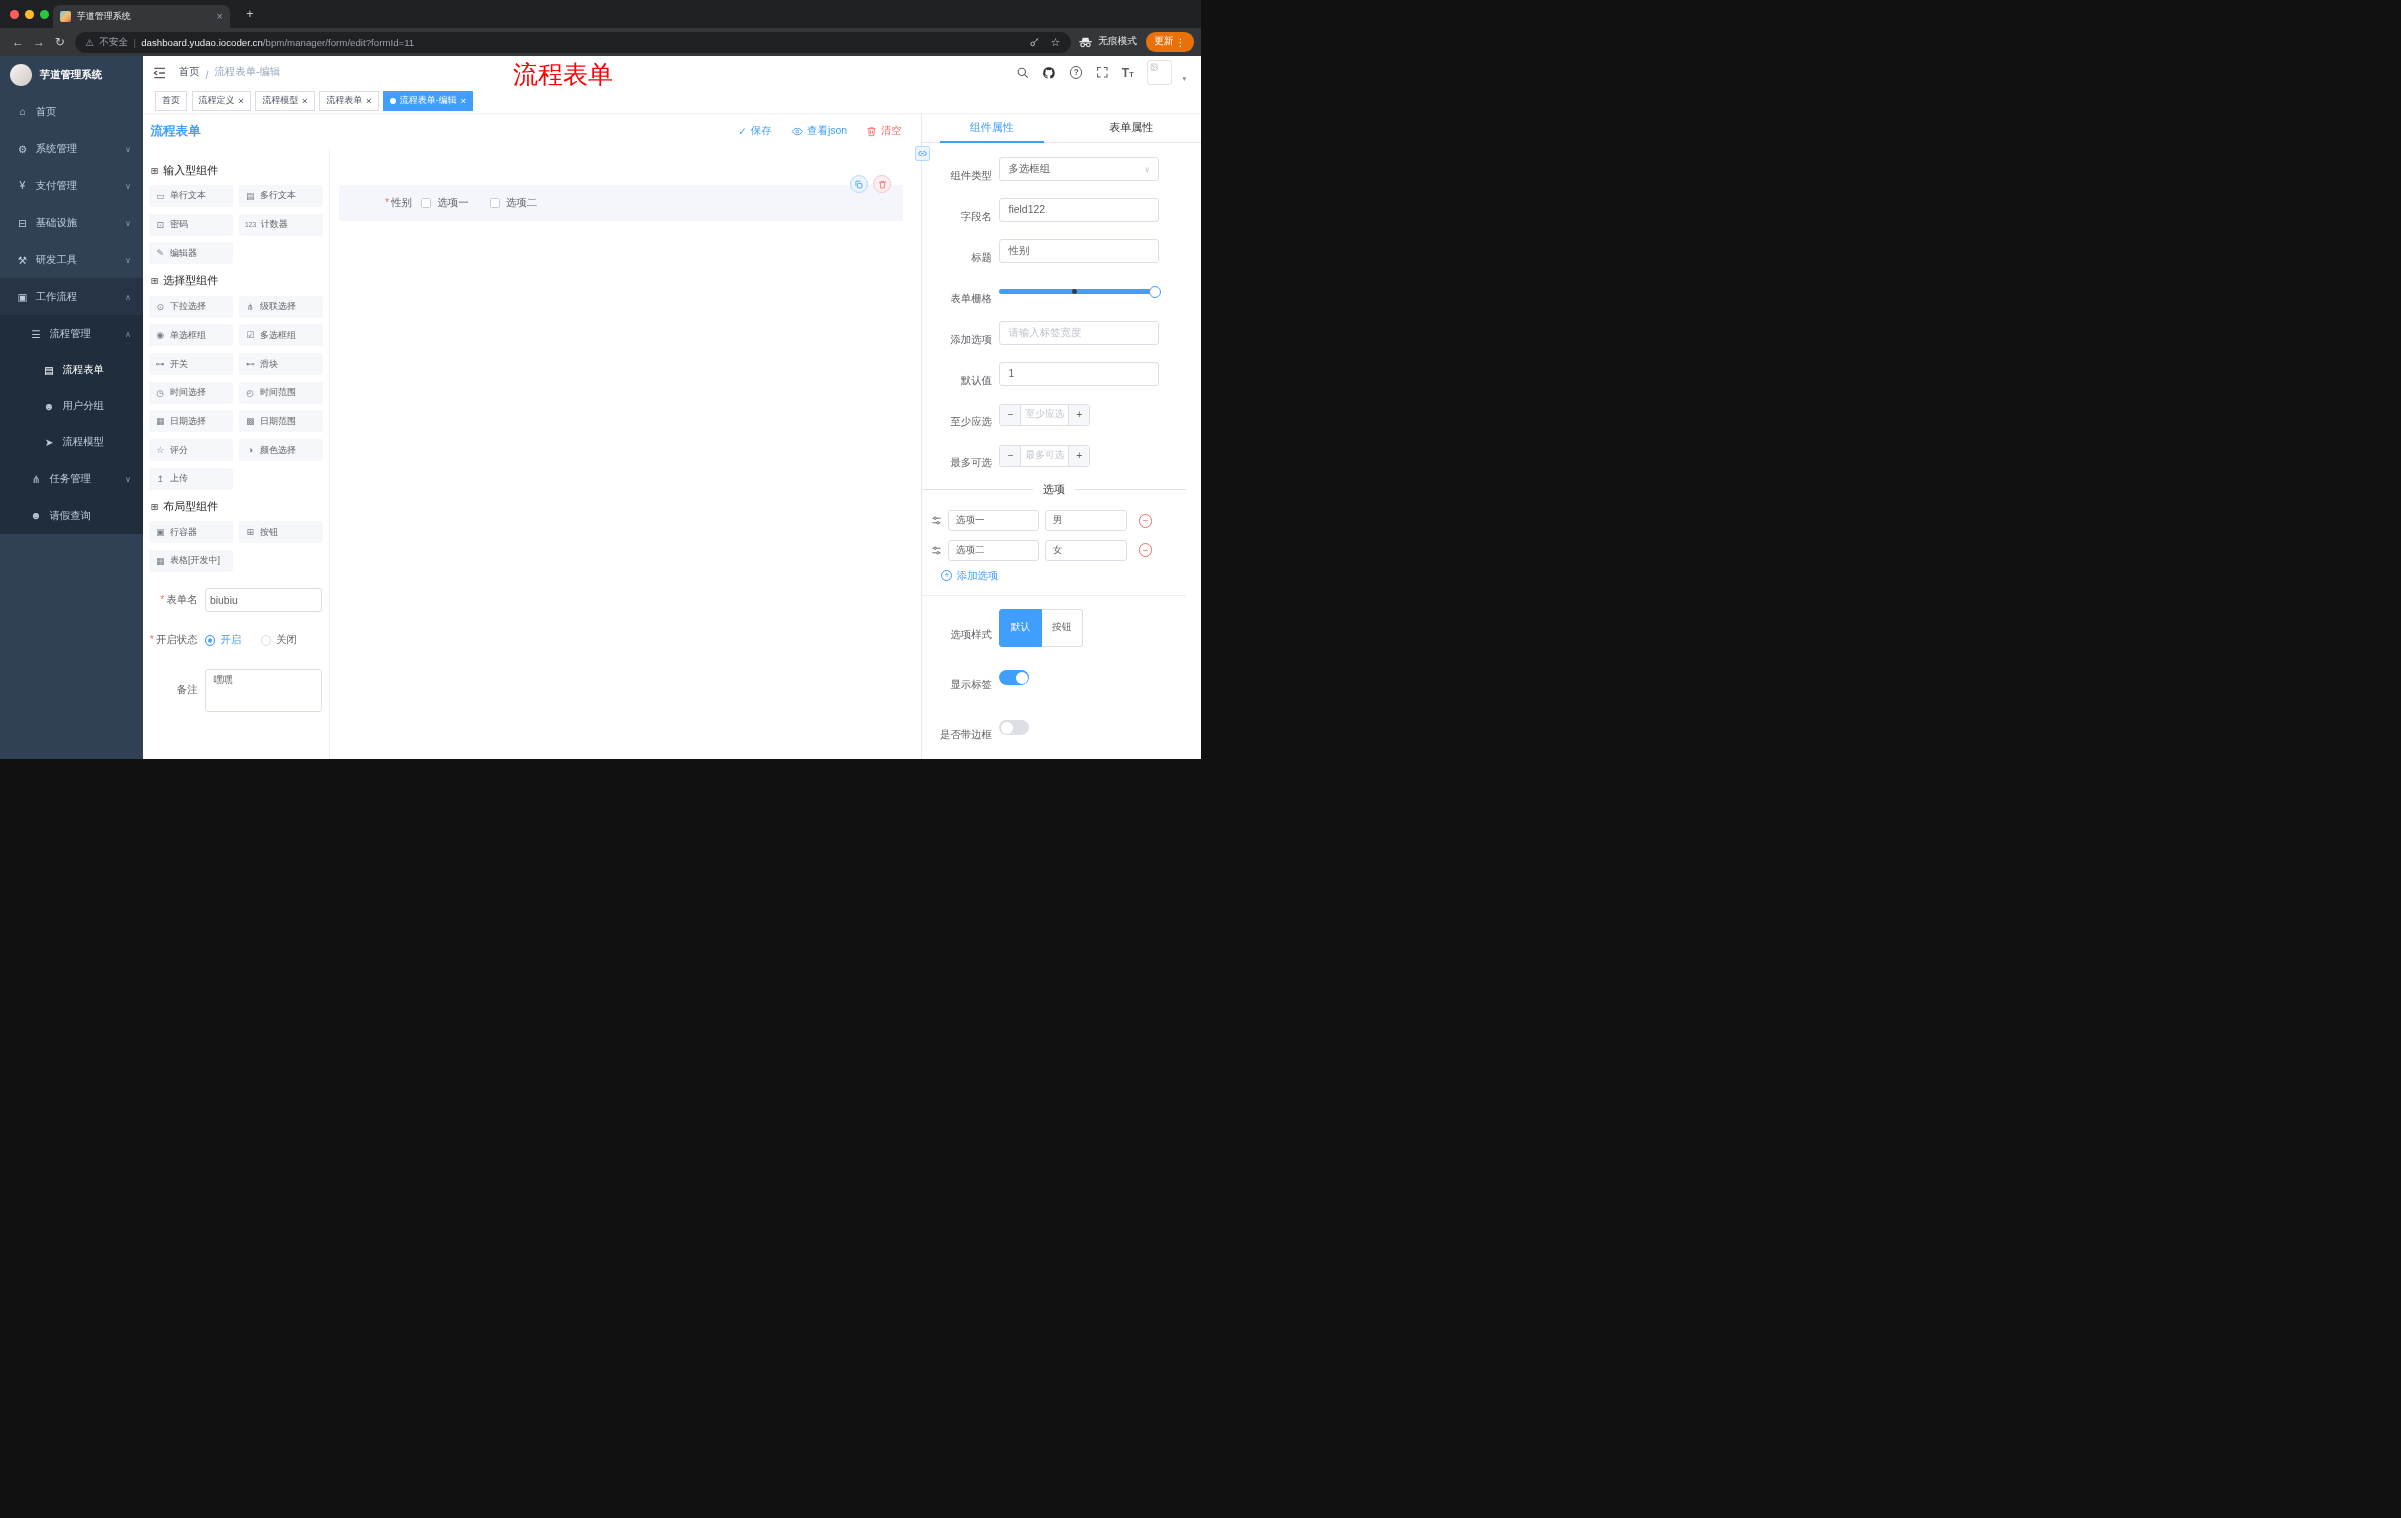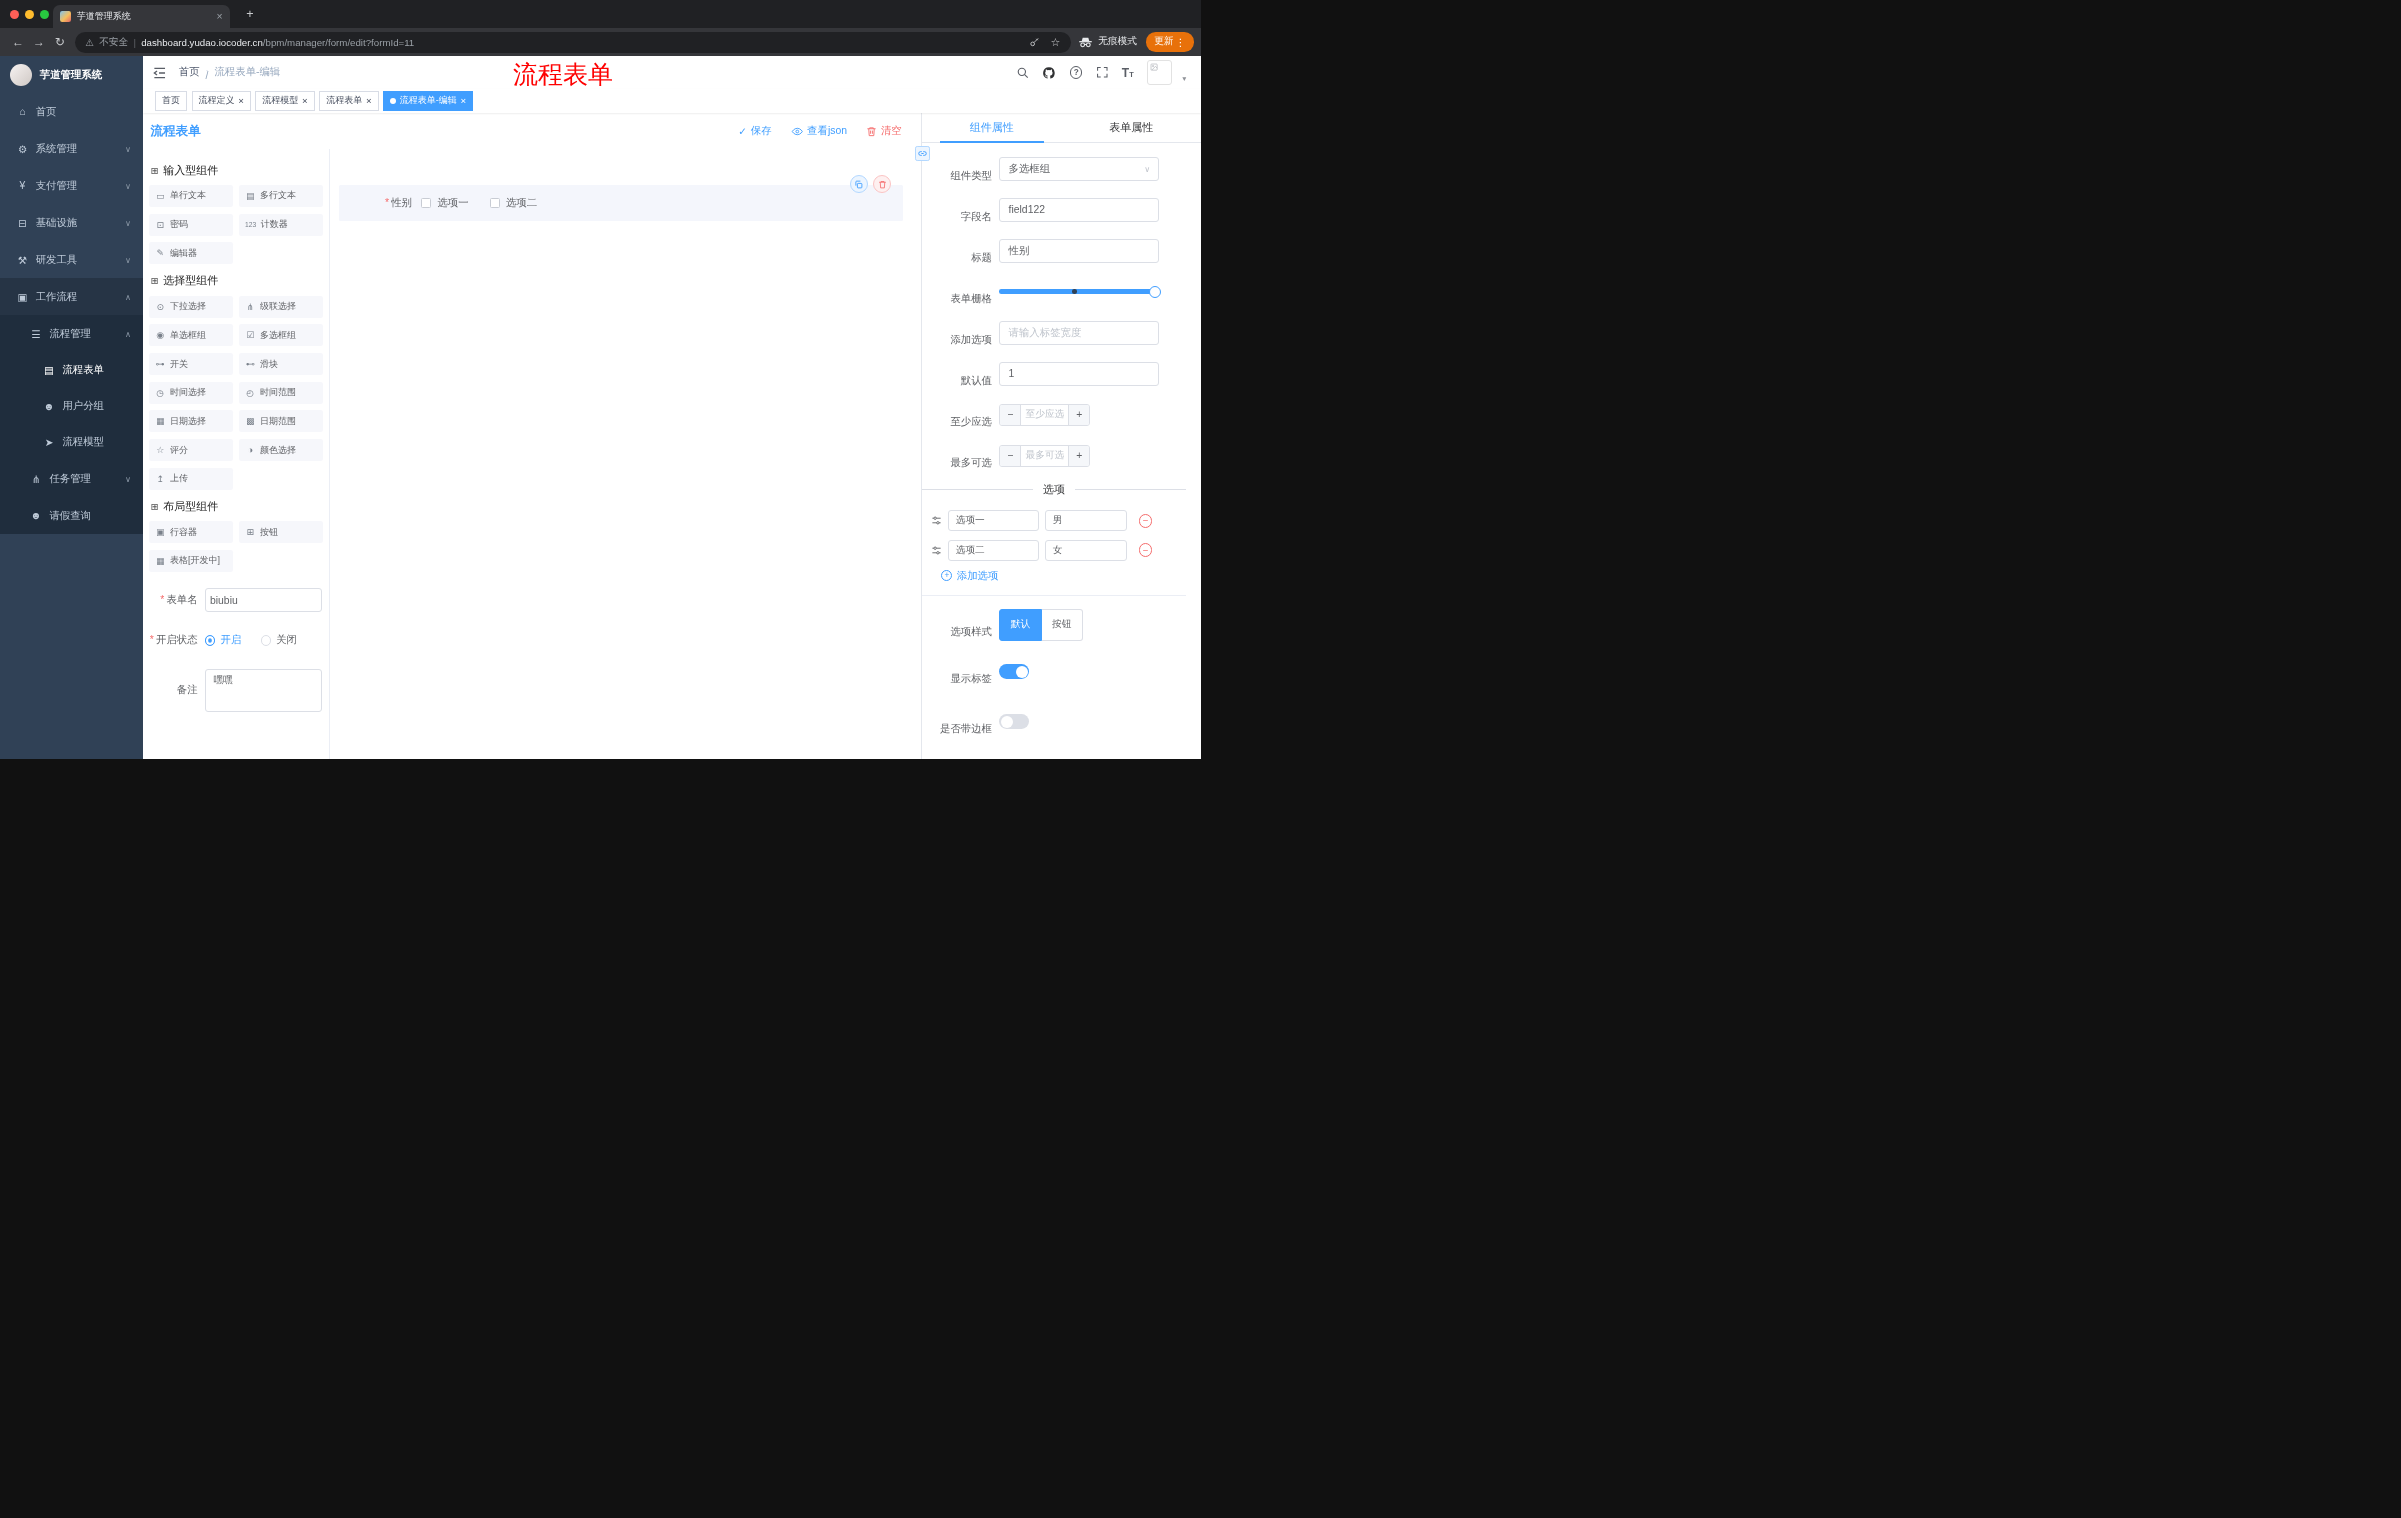--- a/index.html
+++ b/index.html
@@ -130,21 +130,21 @@
 .pdivider::before,.pdivider::after{content:"";flex:1;height:0.7px;background:#dcdfe6;}
 .opt-row{display:flex;align-items:center;gap:6px;margin:0 0 8.2px 9px;}
 .opt-input{height:21px;border:0.7px solid #dcdfe6;border-radius:3px;display:flex;align-items:center;padding:0 6.7px;color:#606266;font-size:9.7px;background:#fff;}
 .opt-input.w1{width:91px;}
 .opt-input.w2{width:82px;}
 .rm-btn{width:13.4px;height:13.4px;border-radius:50%;border:0.7px solid #f56c6c;color:#f56c6c;display:flex;align-items:center;justify-content:center;font-size:9.7px;margin-left:6px;cursor:pointer;flex:none;}
 .add-opt{display:flex;align-items:center;gap:4.5px;color:#409eff;margin:4.5px 0 12px 19.3px;font-size:10.4px;cursor:pointer;}
 .add-opt .plus-ic{width:11px;height:11px;border:0.7px solid #409eff;border-radius:50%;display:flex;align-items:center;justify-content:center;font-size:8.2px;}
 .sep{height:0.7px;background:#ebeef5;margin:9px 0 13.4px;}
 .seg{display:flex;}
-.seg-btn{height:32px;padding:0 10.4px;border:0.7px solid #dcdfe6;display:flex;align-items:center;font-size:9.7px;color:#606266;background:#fff;cursor:pointer;}
+.seg-btn{height:38px;padding:0 10.4px;border:0.7px solid #dcdfe6;display:flex;align-items:center;font-size:9.7px;color:#606266;background:#fff;cursor:pointer;}
 .seg-btn.first{border-radius:3px 0 0 3px;}
 .seg-btn.last{border-radius:0 3px 3px 0;border-left:0;}
 .seg-btn.on{background:#409eff;border-color:#409eff;color:#fff;}
 .prop-row.sw{margin-bottom:21px;}
 .el-switch{width:30px;height:15px;border-radius:7.4px;background:#dcdfe6;position:relative;display:inline-block;cursor:pointer;}
 .el-switch::after{content:"";position:absolute;top:1.5px;left:1.5px;width:12px;height:12px;border-radius:50%;background:#fff;}
 .el-switch.on{background:#409eff;}
 .el-switch.on::after{left:auto;right:1.5px;}
 </style>
 </head>

